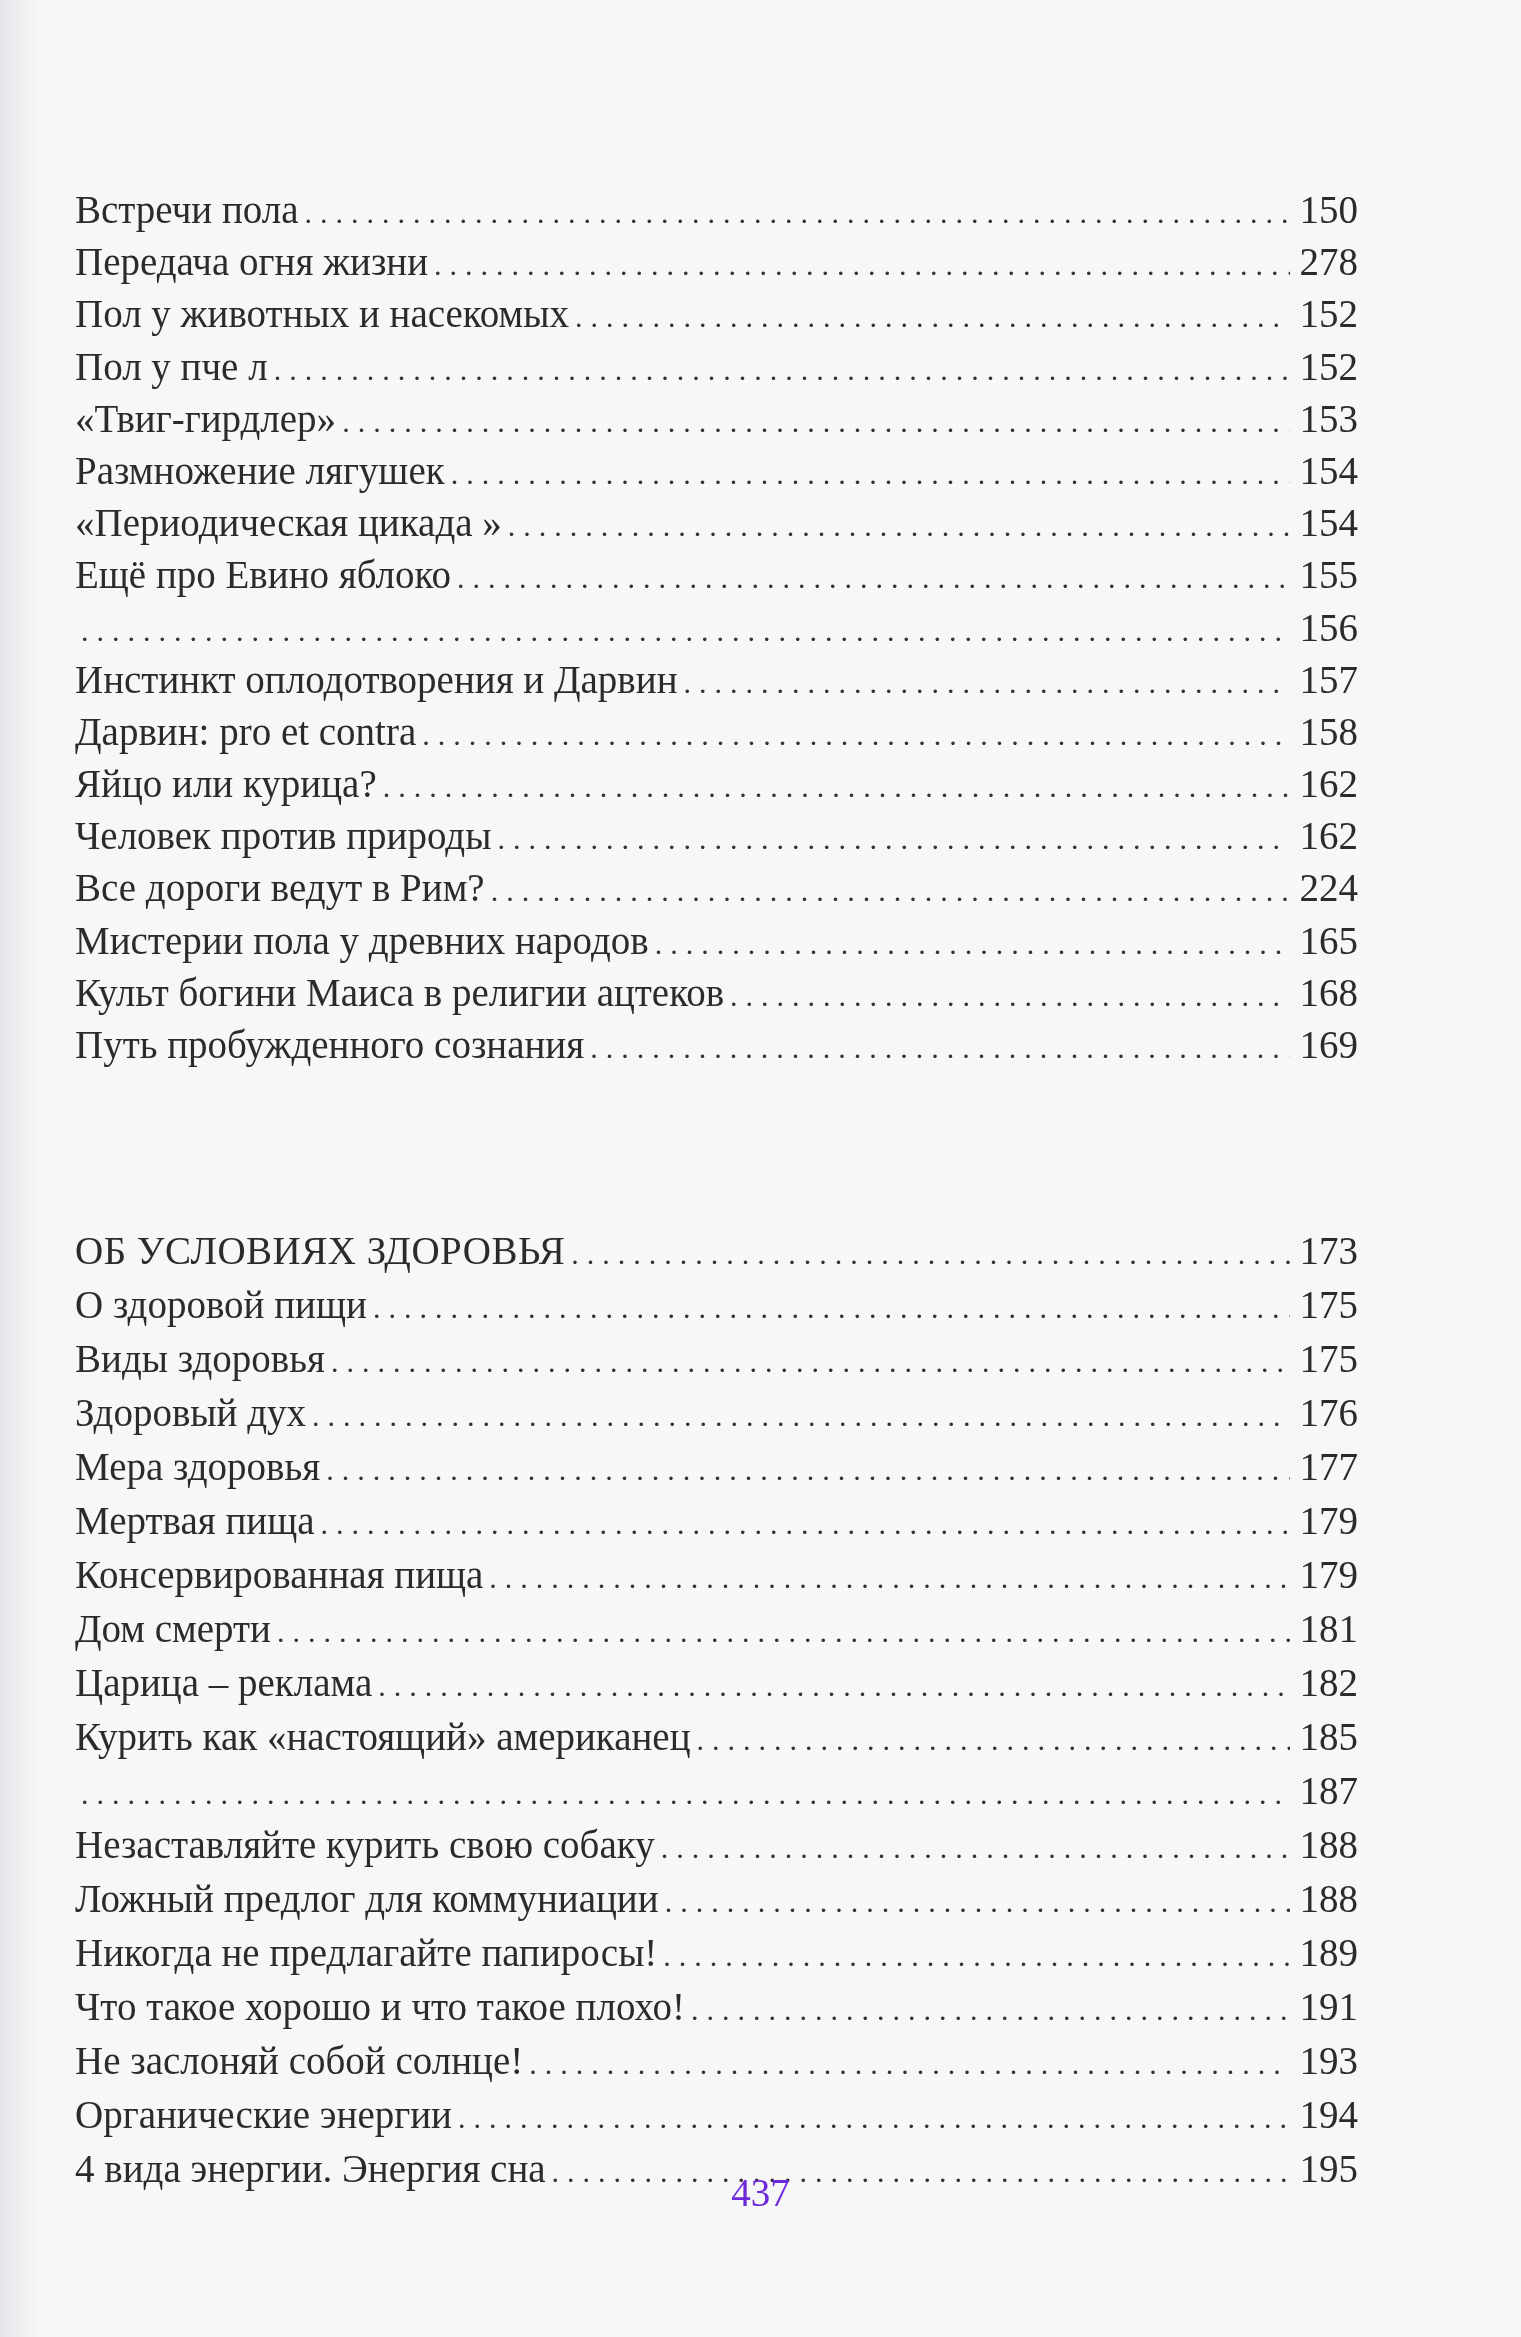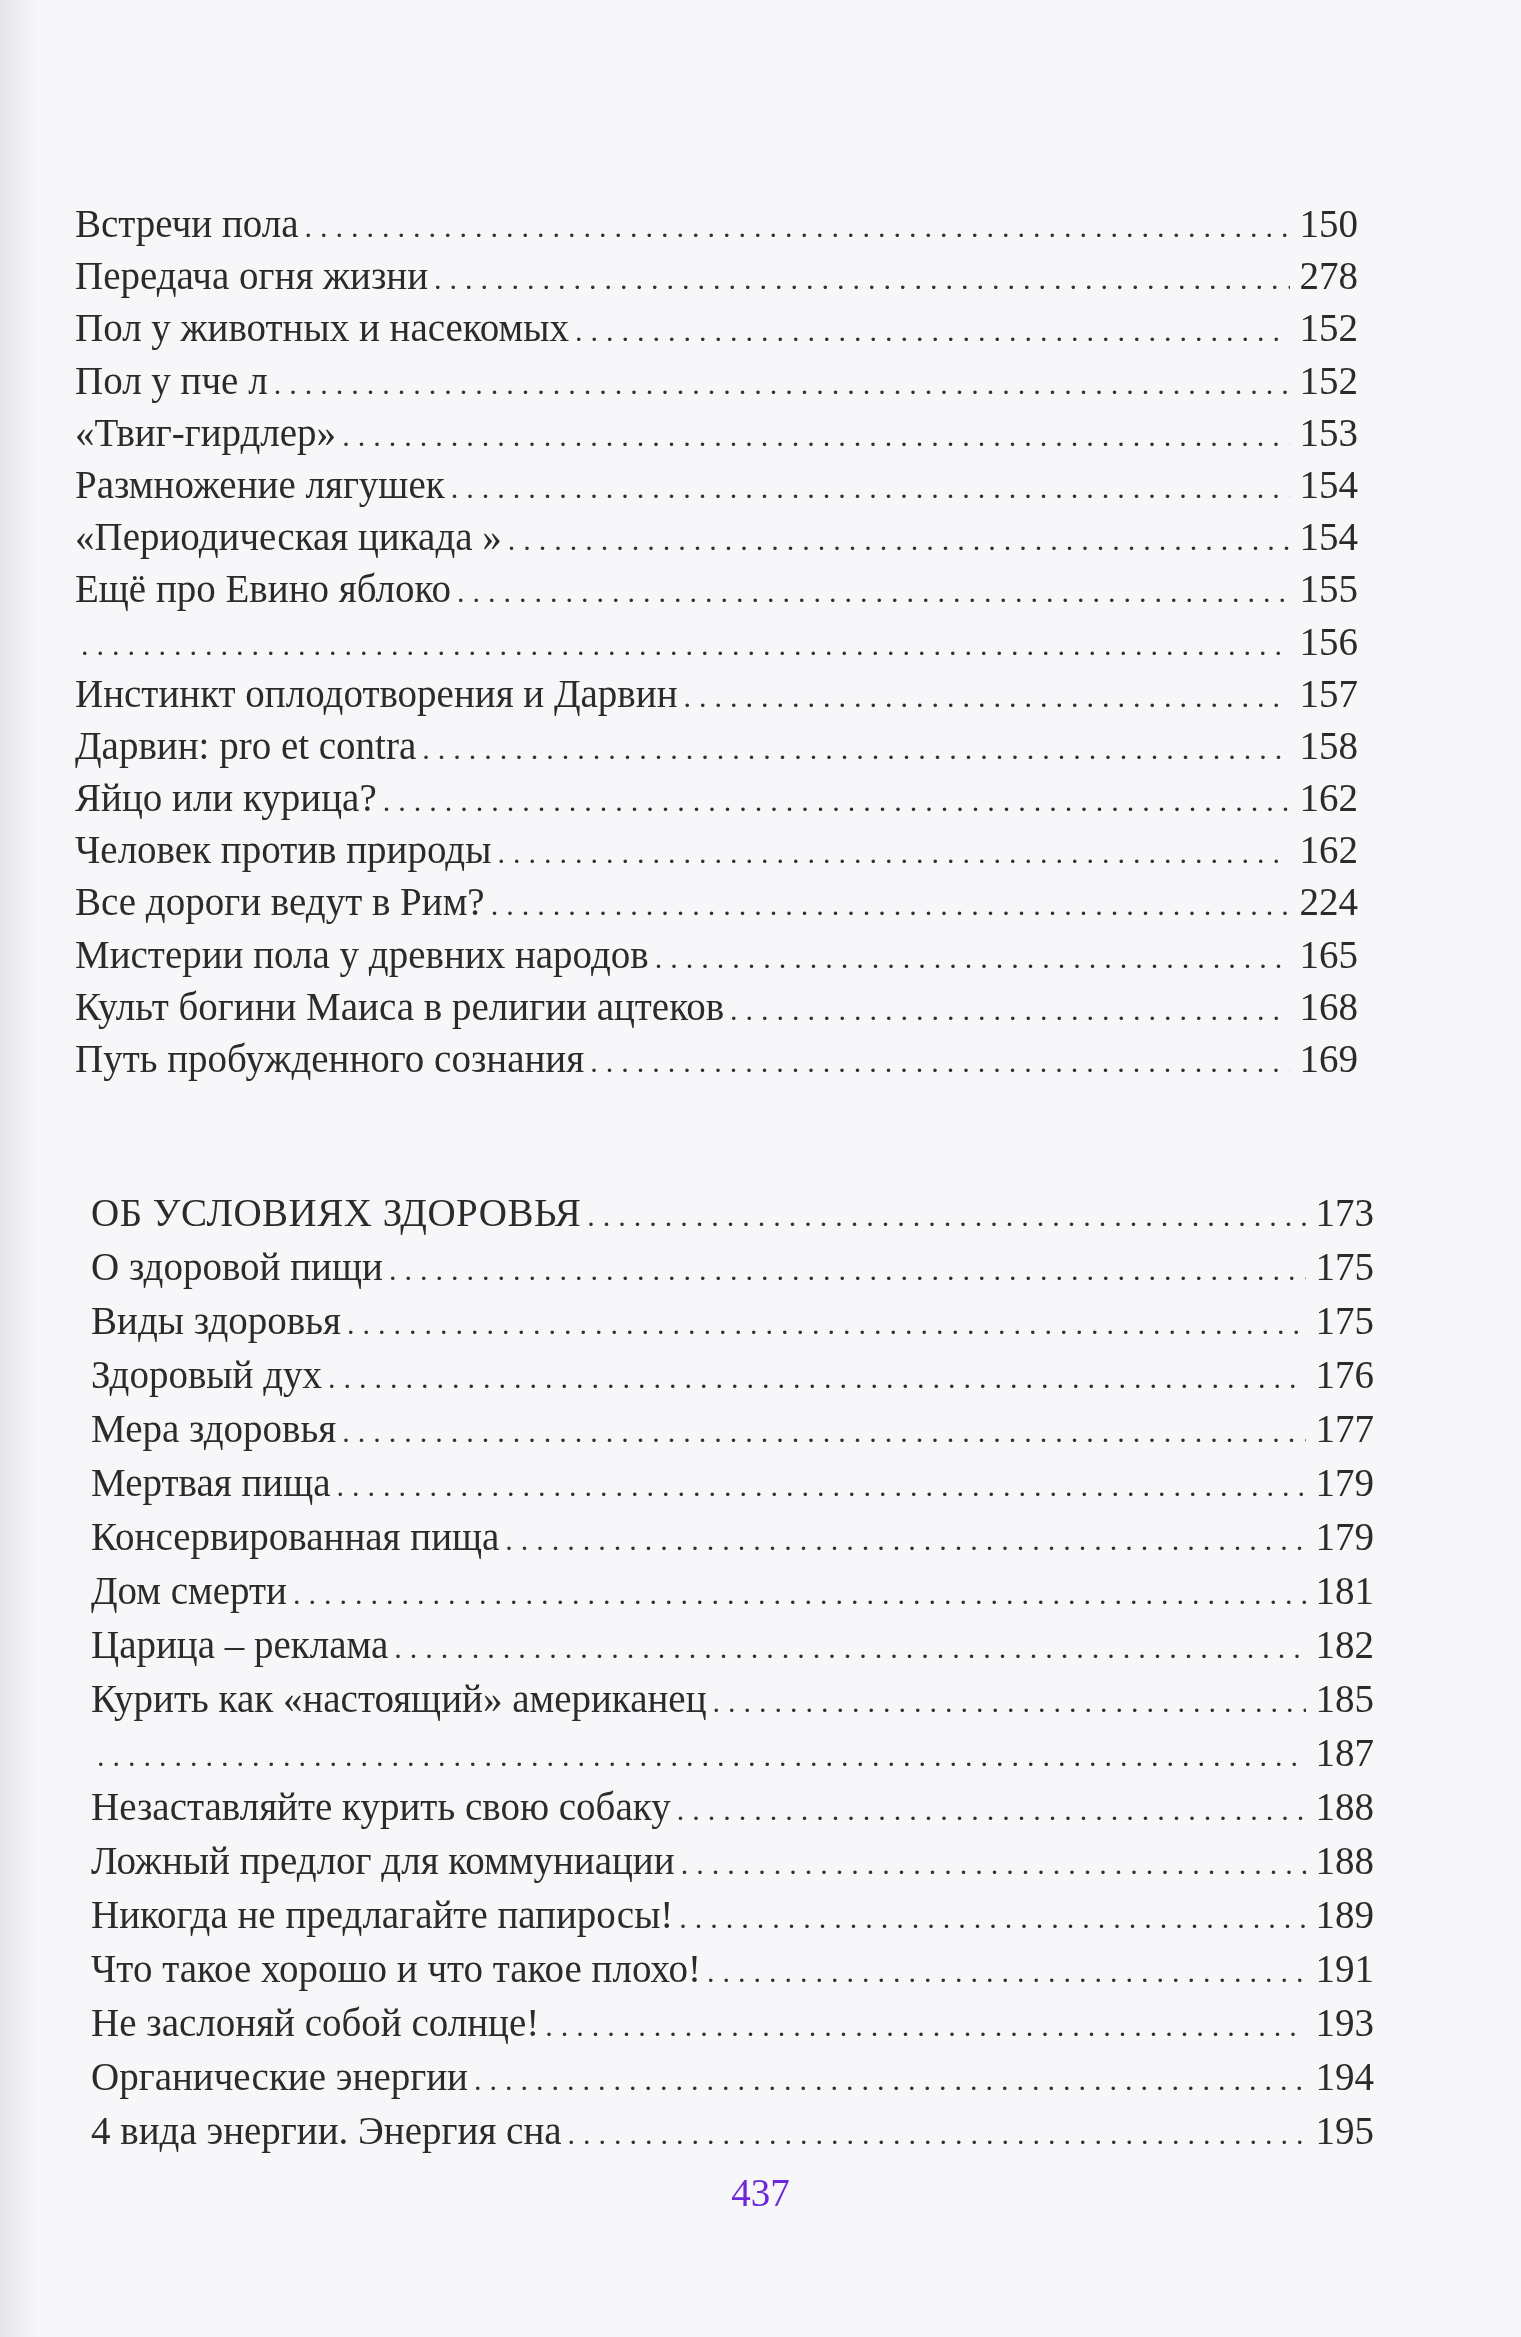--- a/index.html
+++ b/index.html
@@ -13,22 +13,22 @@
   }
   .page-shade {
     position: absolute; left: 0; top: 0; width: 40px; height: 100%;
     background: linear-gradient(to right, #e6e6ea, rgba(247,247,249,0));
   }
   .toc {
     position: absolute;
     left: 75px;
     width: 1283px;
   }
-  .toc.section1 { top: 198px; }
-  .toc.section2 { top: 1186px; margin-left: 16px; }
+  .toc.section1 { top: 184px; }
+  .toc.section2 { top: 1224px; }
   .row {
     display: flex;
     align-items: baseline;
     font-size: 39px;
     line-height: 52.2px;
     height: 52.2px;
     white-space: nowrap;
   }
   .section2 .row { line-height: 54px; height: 54px; }
   .title { flex: 0 0 auto; }

